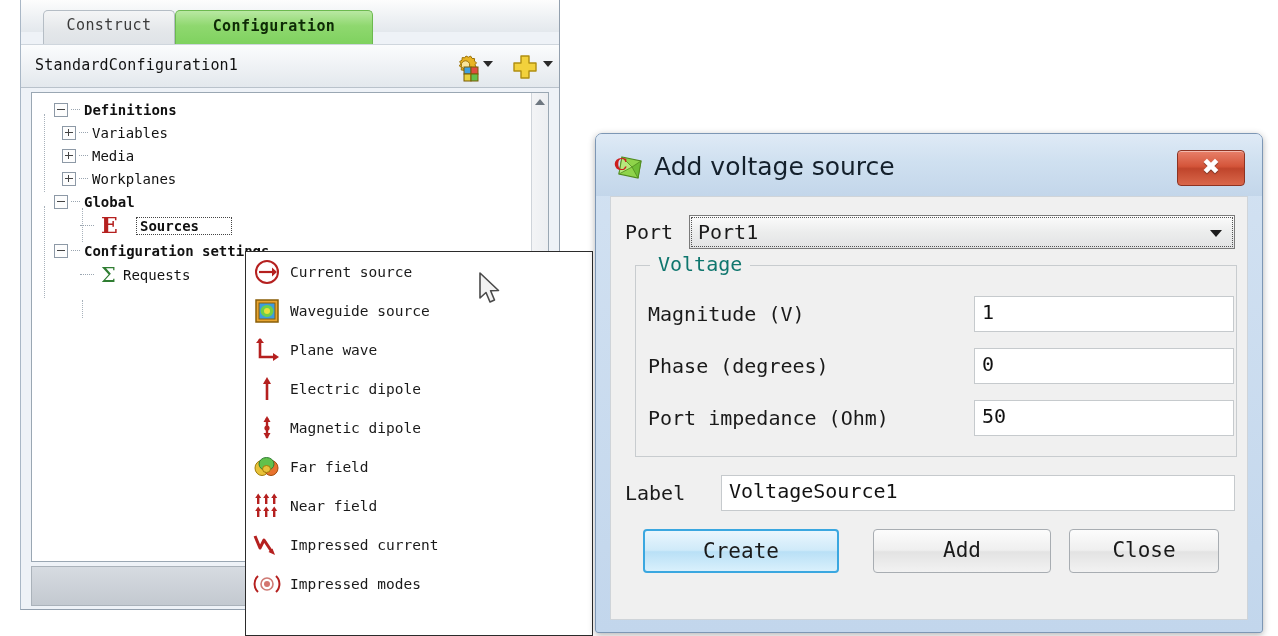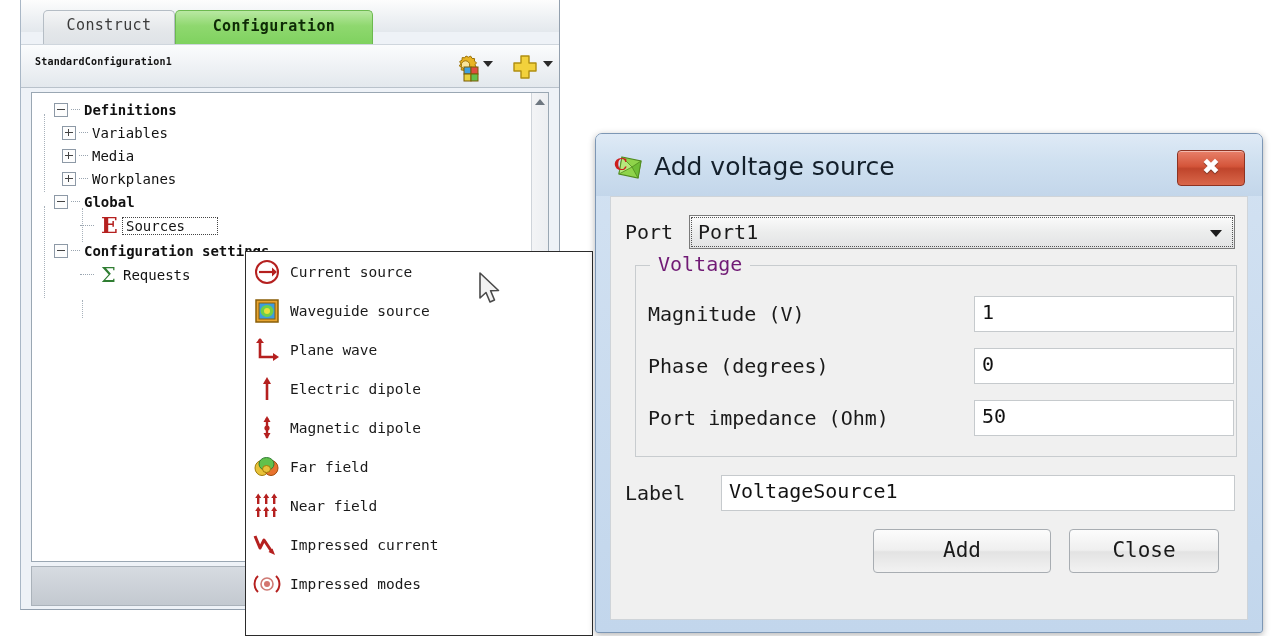--- a/index.html
+++ b/index.html
@@ -83,22 +83,22 @@
     height: 44px;
     background: linear-gradient(to bottom,#fbfcfd 0%,#eff2f5 50%,#e3e8ed 100%);
     border-top: 1px solid #cfd6dd;
     border-bottom: 1px solid #b9c2cb;
     box-sizing: border-box;
   }
   #config-name {
     position: absolute;
     left: 14px; top: 11px;
     font-family: "DejaVu Sans Mono", monospace;
-    font-size: 10px;
-    font-weight: bold;
+    font-size: 15px;
+    font-weight: normal;
     color: #111;
     letter-spacing: 0.2px;
   }
   .tb-btn { position: absolute; top: 7px; }
   #gear-btn { left: 430px; width: 30px; height: 30px; }
   #gear-caret { left: 462px; top: 16px; }
   #plus-btn { left: 490px; width: 28px; height: 30px; }
   #plus-caret { left: 522px; top: 16px; }
   .caret {
     position: absolute;
@@ -178,21 +178,22 @@
   .dots {
     flex: 0 0 auto;
     width: 9px; height: 1px;
     border-top: 1px dotted #9aa5b0;
     margin-right: 3px;
   }
   .tree-label { padding-left: 1px; }
   .tree-label.selected {
     border: 1px dotted #444;
     padding: 0px 32px 0px 3px;
-    margin-left: 0;
+    margin-left: 14px;
+    font-weight: bold;
   }
   .node-icon {
     flex: 0 0 auto;
     width: 22px;
     text-align: center;
     margin-right: 3px;
   }
 
   
   .vline {
@@ -360,21 +361,21 @@
     border: 1px solid #c8cccf;
     box-sizing: border-box;
   }
   #voltage-group-title {
     position: absolute;
     left: 14px; top: -14px;
     background: #f0f0f0;
     padding: 0 8px;
     font-family: "DejaVu Sans Mono", monospace;
     font-size: 20px;
-    color: #701a75;
+    color: #0f766e;
   }
   .field-row {
     position: absolute;
     left: 12px;
     width: 576px;
     height: 38px;
   }
   .field-row .fl {
     position: absolute;
     left: 0px; top: 6px;
@@ -739,20 +740,23 @@
         </div>
       </div>
 
       <div id="label-row">
         <span class="dlg-label" id="label-label">Label</span>
         <div id="label-input">
           <span>VoltageSource1</span>
         </div>
       </div>
 
+      <div class="dlg-btn" id="btn-create">
+        <span>Create</span>
+      </div>
       <div class="dlg-btn" id="btn-add">
         <span>Add</span>
       </div>
       <div class="dlg-btn" id="btn-close">
         <span>Close</span>
       </div>
 
     </div>
   </div>
 

